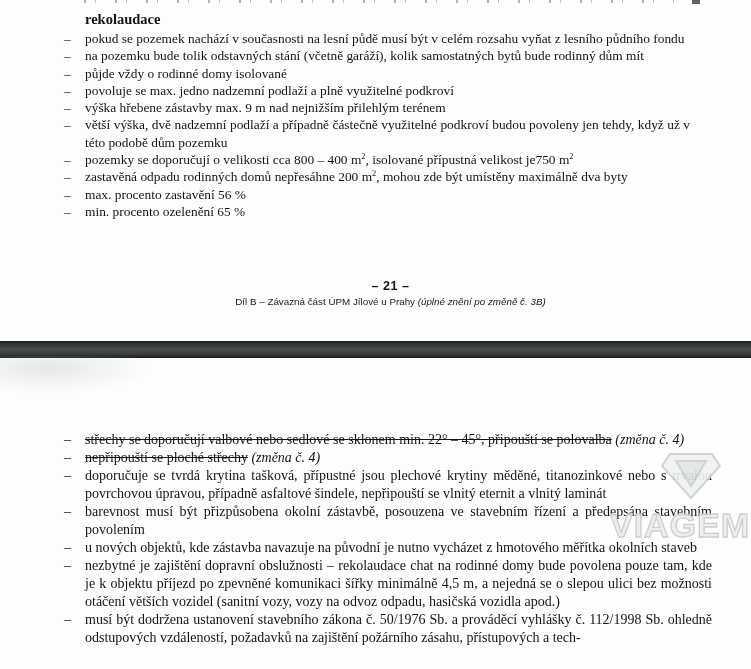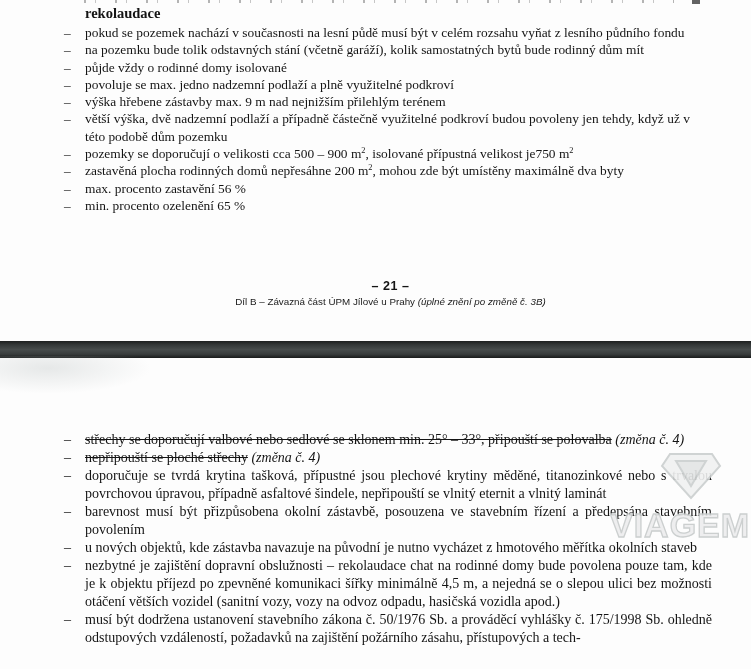--- a/index.html
+++ b/index.html
@@ -7,21 +7,21 @@
     width:751px;height:669px;position:relative;overflow:hidden;
     background:#fdfdfd;color:#141414;
     font-family:"Liberation Serif", serif;
   }
   
   .page1{position:absolute;left:64px;top:0;width:628px;}
   .top-cut{position:absolute;left:20px;top:0;width:590px;height:3px;opacity:.45;
     background:repeating-linear-gradient(90deg, rgba(50,50,50,.8) 0 2px, transparent 2px 11px,
       rgba(50,50,50,.6) 11px 12px, transparent 12px 31px);}
   .top-cut-dot{position:absolute;left:628px;top:0;width:8px;height:4px;background:#3c3c3c;opacity:.8;}
-  .p1-heading{margin:0;padding:5px 0 2px 21px;font-size:14.5px;font-weight:bold;line-height:17px;}
+  .p1-heading{margin:0;padding:11px 0 2px 21px;font-size:14.5px;font-weight:bold;line-height:17px;}
   .p1-list{font-size:13.4px;line-height:17.3px;}
   .p1-list .li-body{padding-right:2px;}
   
   .li{display:flex;}
   .dash{flex:0 0 21px;}
   .li-body{flex:1;text-align:justify;}
   .b{font-weight:normal;}
   .i{font-style:italic;}
   .strike{text-decoration:line-through;}
   .sup{vertical-align:super;font-size:.62em;line-height:0;}
@@ -68,25 +68,25 @@
       <div class="li">
         <span class="dash">–</span>
         <span class="li-body"><span>výška hřebene zástavby max. 9 m nad nejnižším přilehlým terénem</span></span>
       </div>
       <div class="li">
         <span class="dash">–</span>
         <span class="li-body"><span>větší výška, dvě nadzemní podlaží a případně částečně využitelné podkroví budou povoleny jen teh­dy, když už v této podobě dům pozemku</span></span>
       </div>
       <div class="li">
         <span class="dash">–</span>
-        <span class="li-body"><span class="b">pozemky</span><span> se doporučují o velikosti cca 500 – 900 m</span><span class="sup">2</span><span>, </span><span class="b">isolované</span><span> přípustná velikost je750 m</span><span class="sup">2</span></span>
+        <span class="li-body"><span class="b">pozemky</span><span> se doporučují o velikosti cca 800 – 400 m</span><span class="sup">2</span><span>, </span><span class="b">isolované</span><span> přípustná velikost je750 m</span><span class="sup">2</span></span>
       </div>
       <div class="li">
         <span class="dash">–</span>
-        <span class="li-body"><span class="b">zastavěná plocha</span><span> rodinných domů nepřesáhne 200 m</span><span class="sup">2</span><span>, mohou zde být umístěny maximálně dva byty</span></span>
+        <span class="li-body"><span class="b">zastavěná odpadu</span><span> rodinných domů nepřesáhne 200 m</span><span class="sup">2</span><span>, mohou zde být umístěny maximálně dva byty</span></span>
       </div>
       <div class="li">
         <span class="dash">–</span>
         <span class="li-body"><span>max. procento zastavění 56 %</span></span>
       </div>
       <div class="li">
         <span class="dash">–</span>
         <span class="li-body"><span>min. procento ozelenění 65 %</span></span>
       </div>
     </div>
@@ -97,21 +97,21 @@
   <div class="footer-caption"><span>Díl B – Závazná část ÚPM Jílové u Prahy </span><span class="i">(úplné znění po změně č. 3B)</span></div>
 </div>
 
 <div class="divider"></div>
 <div class="smudge"></div>
 
 <section class="page2">
   <div>
       <div class="li">
         <span class="dash">–</span>
-        <span class="li-body"><span class="strike">střechy se doporučují valbové nebo sedlové se sklonem min. 25° – 33°, připouští se polovalba</span><span> </span><span class="i">(změ­na č. 4)</span></span>
+        <span class="li-body"><span class="strike">střechy se doporučují valbové nebo sedlové se sklonem min. 22° – 45°, připouští se polovalba</span><span> </span><span class="i">(změ­na č. 4)</span></span>
       </div>
       <div class="li">
         <span class="dash">–</span>
         <span class="li-body"><span class="strike">nepřipouští se ploché střechy</span><span> </span><span class="i">(změna č. 4)</span></span>
       </div>
       <div class="li">
         <span class="dash">–</span>
         <span class="li-body"><span>doporučuje se tvrdá krytina tašková, přípustné jsou plechové krytiny měděné, titanozinkové nebo s trvalou povrchovou úpravou, případně asfaltové šindele, nepřipouští se vlnitý eternit a vlnitý laminát</span></span>
       </div>
       <div class="li">
@@ -121,21 +121,21 @@
       <div class="li">
         <span class="dash">–</span>
         <span class="li-body"><span>u nových objektů, kde zástavba navazuje na původní je nutno vycházet z hmotového měřítka okol­ních staveb</span></span>
       </div>
       <div class="li">
         <span class="dash">–</span>
         <span class="li-body"><span>nezbytné je zajištění dopravní obslužnosti – rekolaudace chat na rodinné domy bude povolena pouze tam, kde je k objektu příjezd po zpevněné komunikaci šířky minimálně 4,5 m, a nejedná se o slepou ulici bez možnosti otáčení větších vozidel (sanitní vozy, vozy na odvoz odpadu, hasičská vozidla apod.)</span></span>
       </div>
       <div class="li">
         <span class="dash">–</span>
-        <span class="li-body"><span>musí být dodržena ustanovení stavebního zákona č. 50/1976 Sb. a prováděcí vyhlášky č. 175/1998 Sb. ohledně odstupových vzdáleností, požadavků na zajištění požárního zásahu, přístupových a tech-</span></span>
+        <span class="li-body"><span>musí být dodržena ustanovení stavebního zákona č. 50/1976 Sb. a prováděcí vyhlášky č. 112/1998 Sb. ohledně odstupových vzdáleností, požadavků na zajištění požárního zásahu, přístupových a tech-</span></span>
       </div>
     </div>
 </section>
 
 <svg class="watermark" width="148" height="95" viewBox="0 0 148 95">
   <g stroke="#cbcfcf" fill="#f0f1f1" stroke-width="2">
     <path d="M62 4 L104 4 L112 16 L83 48 L54 16 Z"></path>
     <path d="M68 11 L98 11 L83 36 Z" fill="#e3e5e5"></path>
   </g>
   <text x="2" y="87" font-family="Liberation Sans, sans-serif" font-weight="bold" font-size="34" letter-spacing="1" fill="#ededee" stroke="#c7cbcb" stroke-width="1.3">VIAGEM</text>

